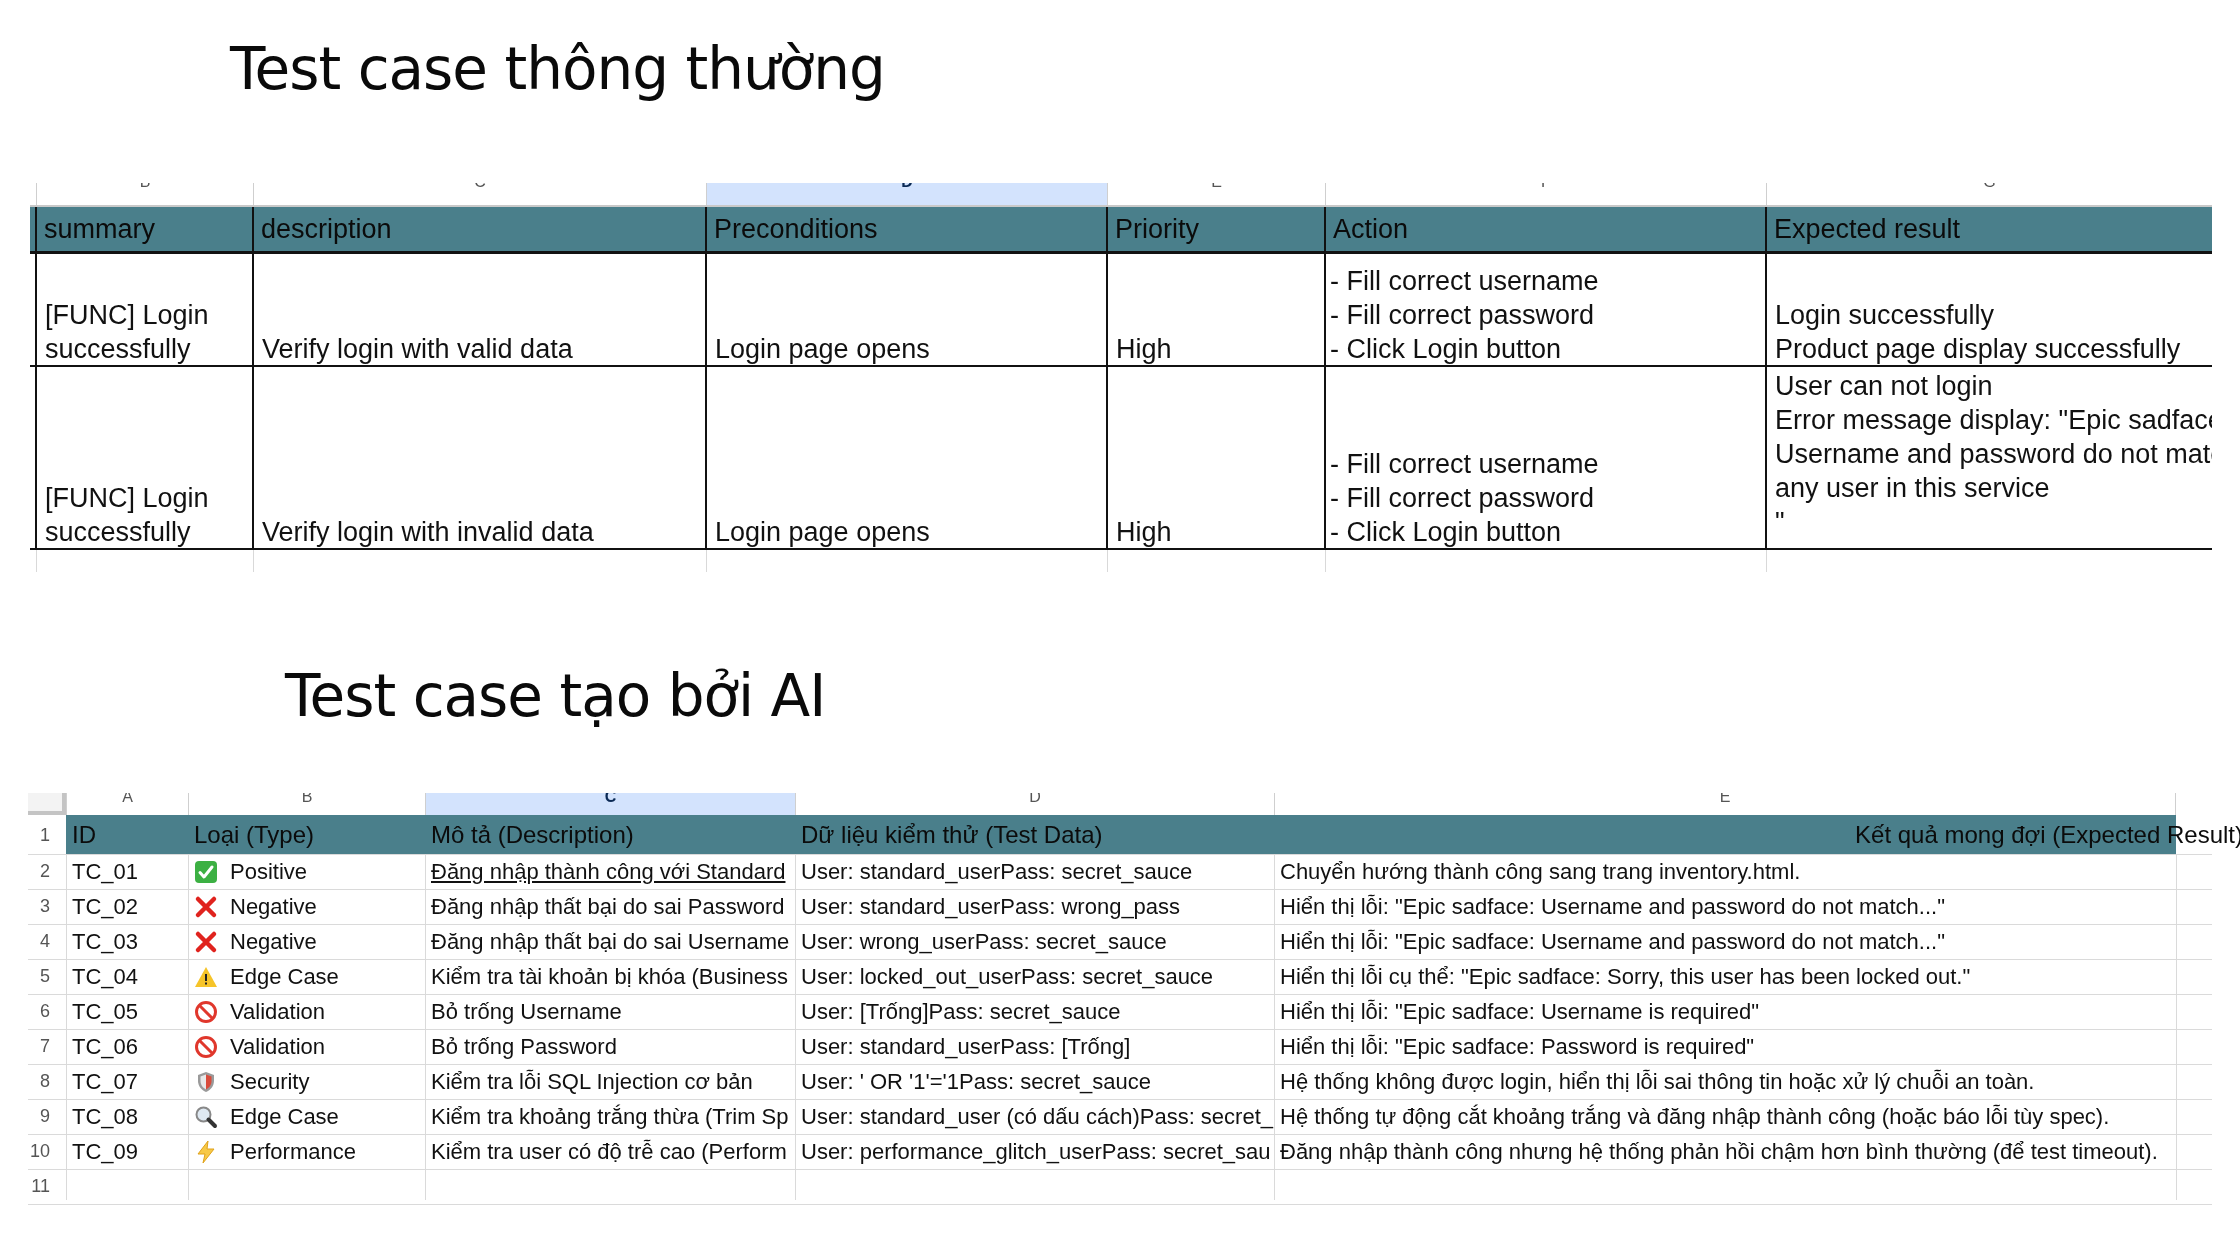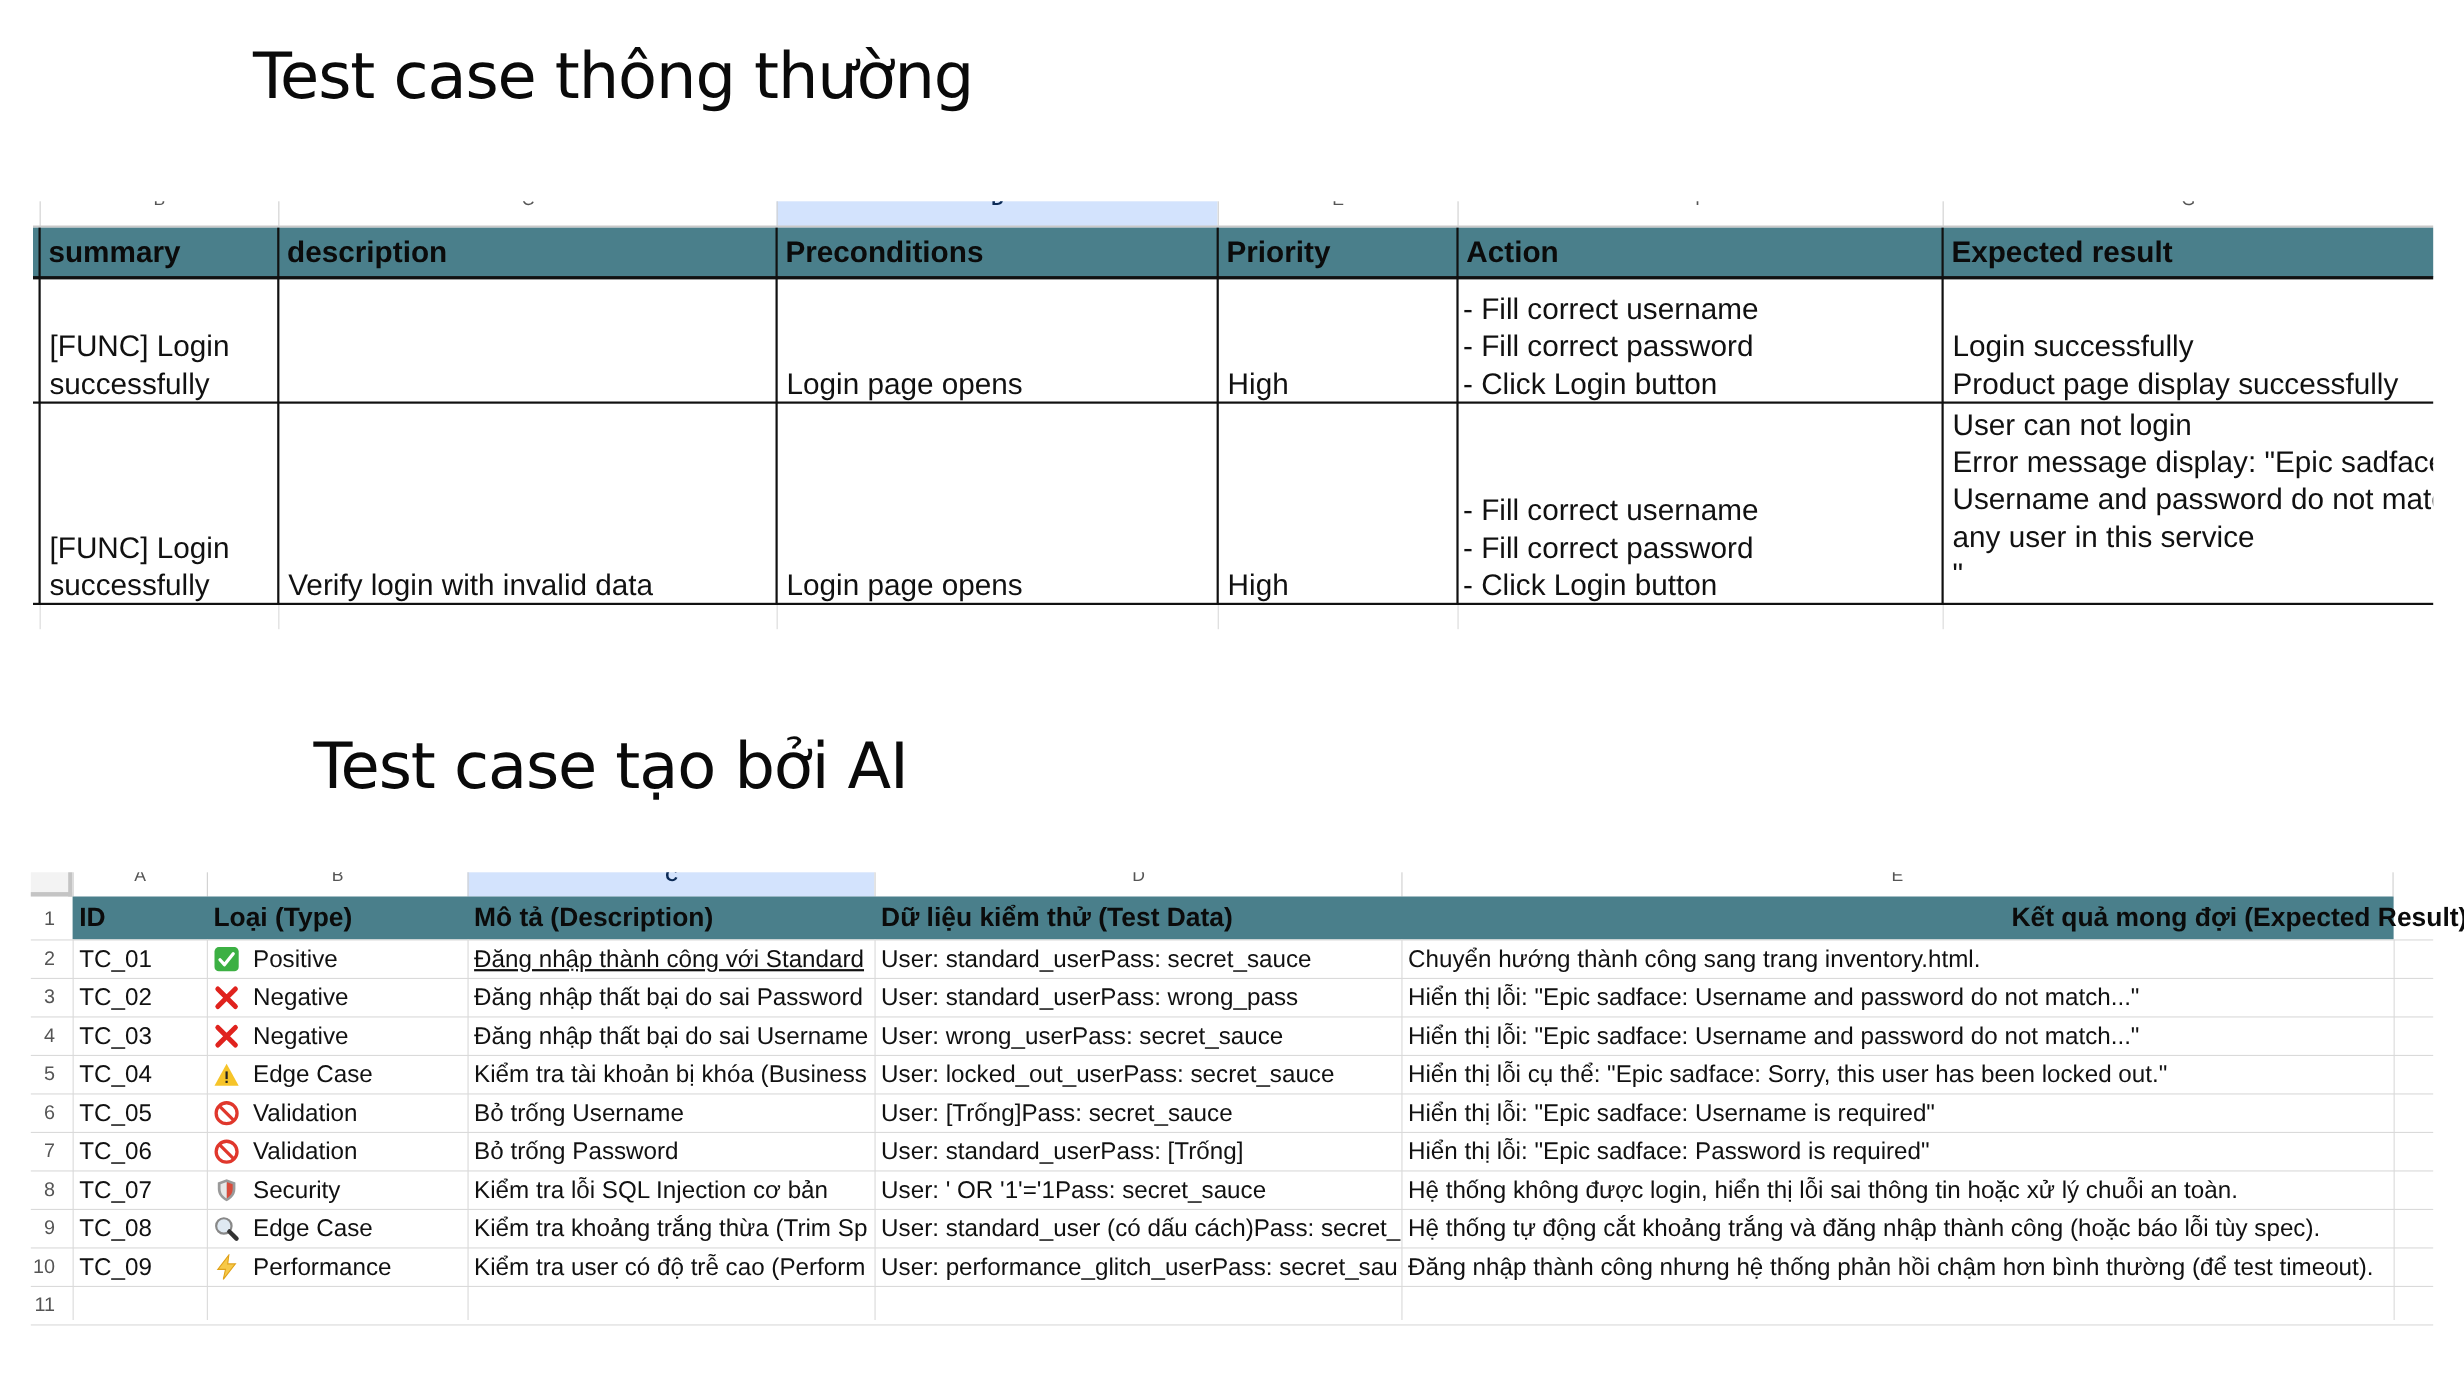--- a/index.html
+++ b/index.html
@@ -21,21 +21,21 @@
   .colletter {
     position: absolute; box-sizing: border-box; overflow: hidden;
     border-left: 1px solid #cfcfcf; background: #fff;
     color: #555; font-size: 16px; text-align: center;
   }
   .colletter span { position: absolute; left: 0; right: 0; }
   .colletter.sel { background: #d3e3fd; color: #0b2a55; font-weight: bold; }
   .hdrband { position: absolute; background: #4a7f8b; }
   .hcell {
     position: absolute; box-sizing: border-box; overflow: hidden; white-space: nowrap;
-    font-weight: bold; color: #0b0b0b;
+    font-weight: normal; color: #0b0b0b;
   }
   .cell {
     position: absolute; box-sizing: border-box; overflow: hidden; white-space: nowrap;
     color: #111;
   }
   
   #t1 .hcell { font-size: 27px; padding-left: 8px; line-height: 45px; }
   #t1 .cell {
     font-size: 27px; line-height: 34px; padding: 0 0 0 9px;
     display: flex; flex-direction: column; justify-content: flex-end;
@@ -89,20 +89,23 @@
   <div class="hcell" style="left:36px; top:207px; width:217px; height:45px;">summary</div>
   <div class="hcell" style="left:706px; top:207px; width:401px; height:45px;">Preconditions</div>
   <div class="hcell" style="left:253px; top:207px; width:453px; height:45px;">description</div>
   <div class="hcell" style="left:1107px; top:207px; width:228px; height:45px;">Priority</div>
   <div class="hcell" style="left:1325px; top:207px; width:441px; height:45px;">Action</div>
   <div class="hcell" style="left:1766px; top:207px; width:446px; height:45px;">Expected result</div>
 
   <div class="cell" style="left:36px; top:252px; width:217px; height:114px;">
     <div>[FUNC] Login</div>
     <div>successfully</div>
+  </div>
+  <div class="cell" style="left:253px; top:252px; width:453px; height:114px;">
+    <div>Verify login with valid data</div>
   </div>
   <div class="cell" style="left:706px; top:252px; width:401px; height:114px;">
     <div>Login page opens</div>
   </div>
   <div class="cell" style="left:1107px; top:252px; width:218px; height:114px;">
     <div>High</div>
   </div>
   <div class="cell" style="left:1325px; top:252px; width:441px; height:114px; padding-left:5px;">
     <div>- Fill correct username</div>
     <div>- Fill correct password</div>

